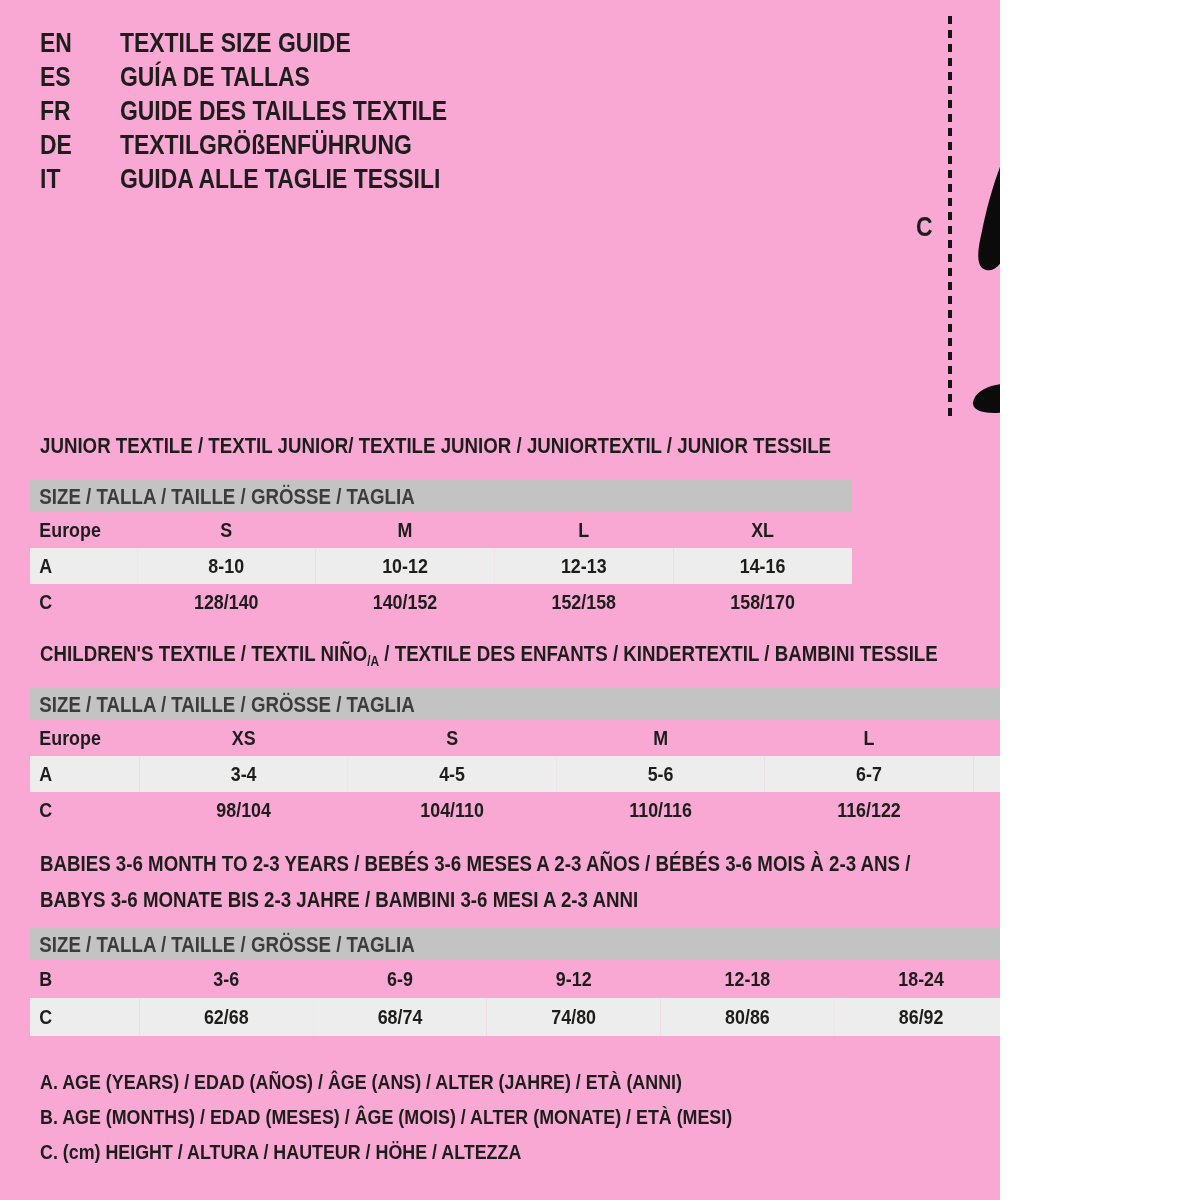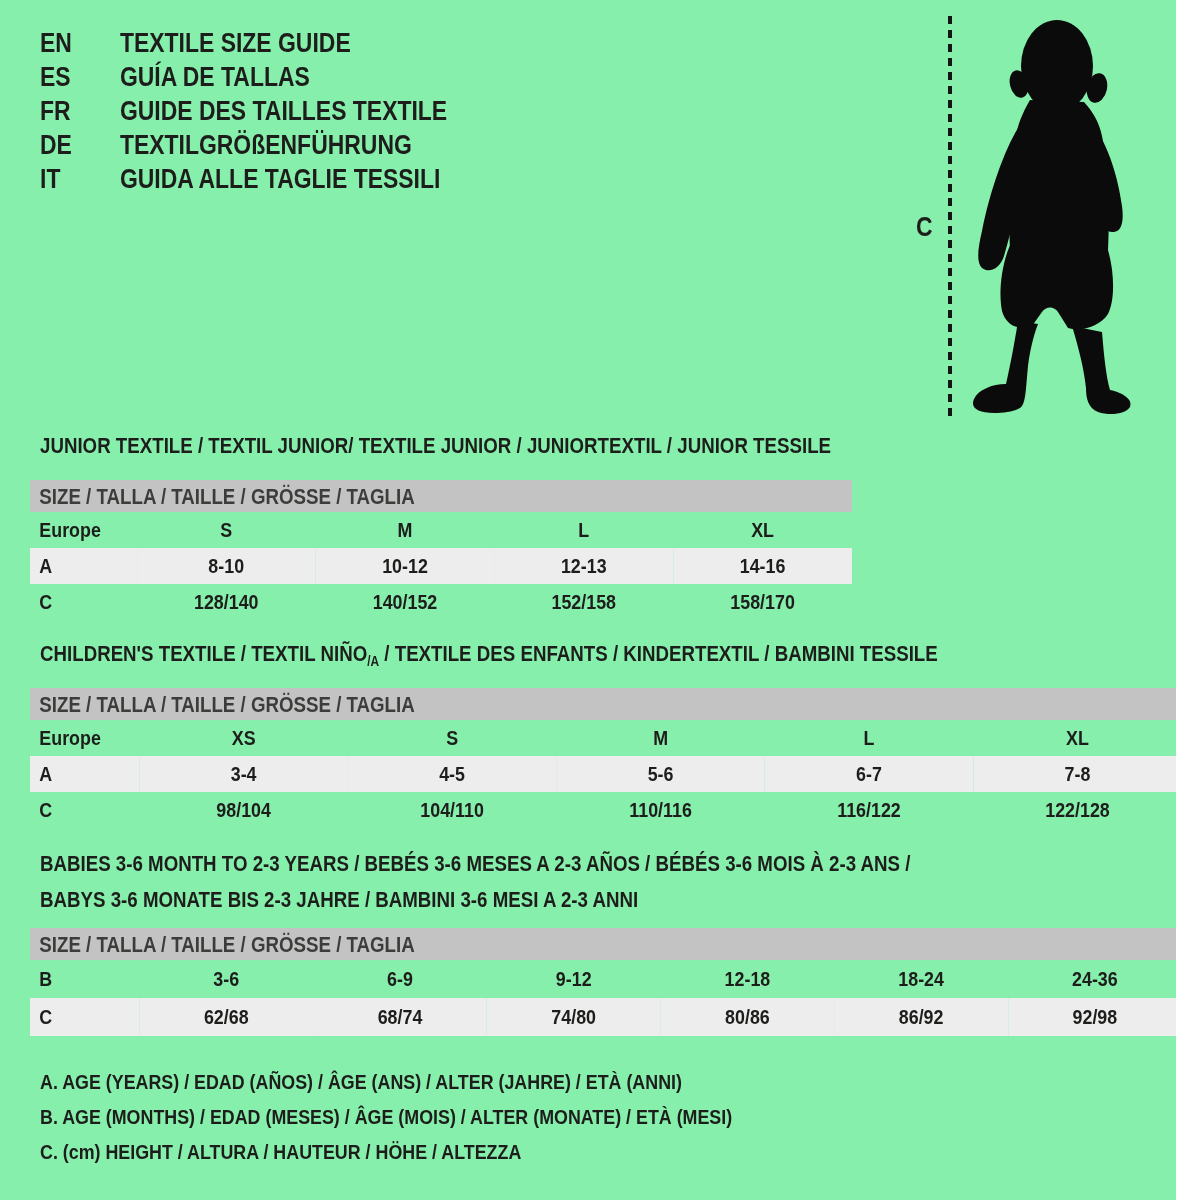--- a/index.html
+++ b/index.html
@@ -1,17 +1,17 @@
 <!DOCTYPE html>
 <html><head>
 <meta charset="utf-8">
 <style>
   html,body { margin:0; padding:0; background:#ffffff; }
   .canvas {
-    position:relative; width:1176px; height:1200px; background:#86efac;
+    position:relative; width:1000px; height:1200px; background:#f9a8d4;
     font-family:"Liberation Sans","DejaVu Sans",sans-serif;
     font-weight:700; color:#1d1d1b; overflow:hidden;
   }
   .condense { transform:scaleX(0.85); transform-origin:0 0; white-space:nowrap; }
 
   
   .lang-block { position:absolute; left:40px; top:26px; font-size:27px; }
   .lang-row { display:flex; height:34px; line-height:34px; }
   .lang-code { width:94px; flex:0 0 94px; }
 

